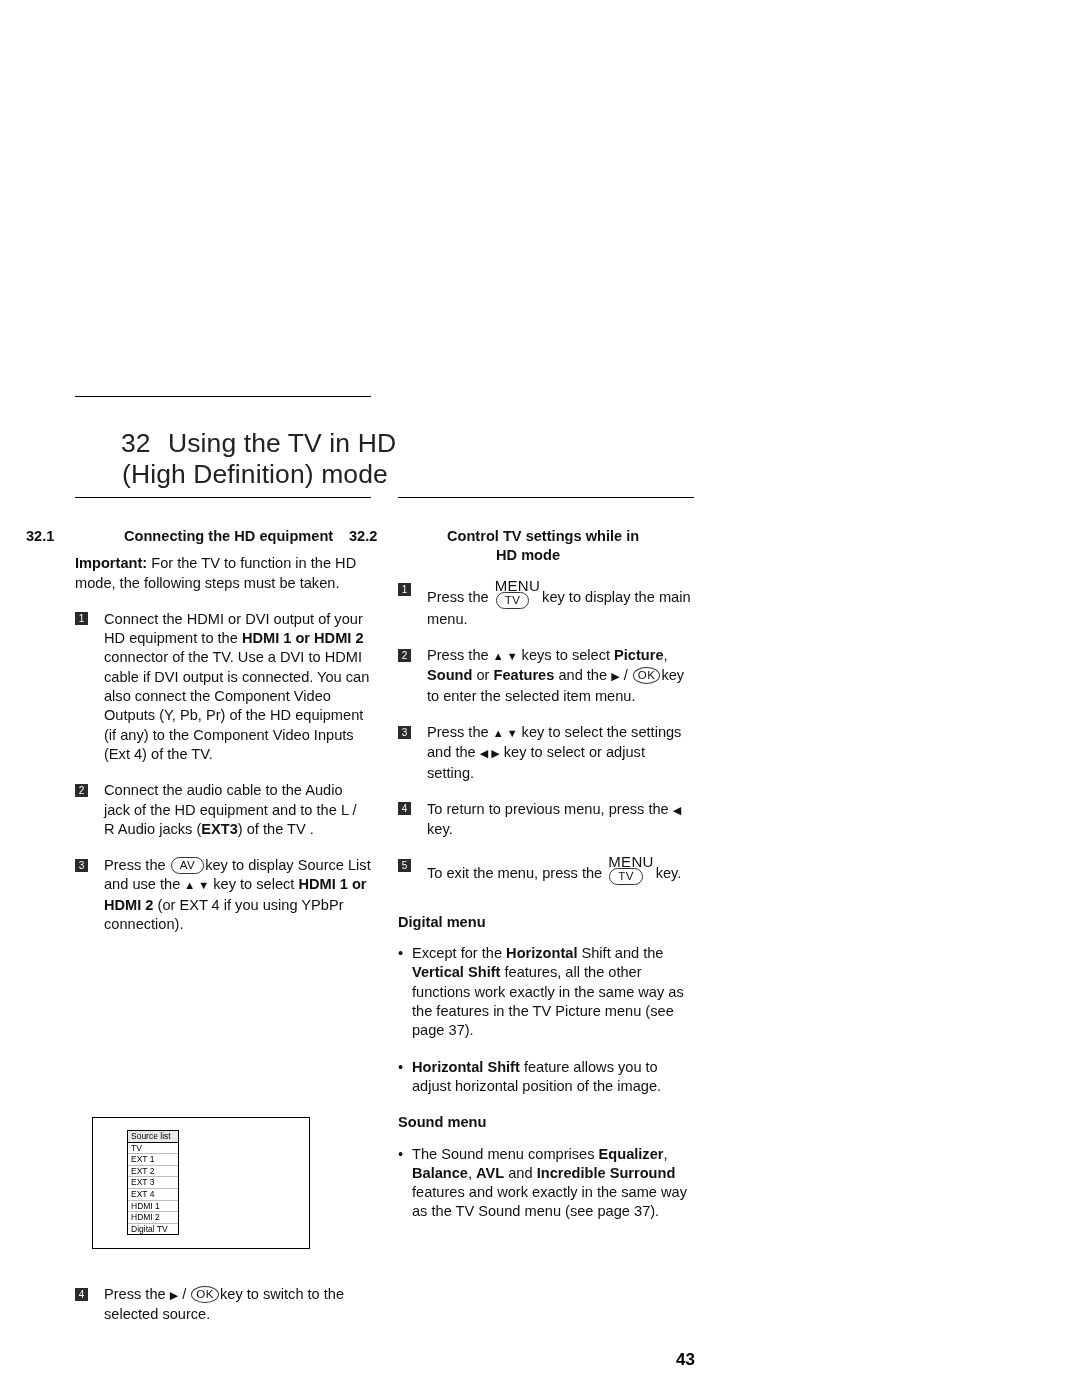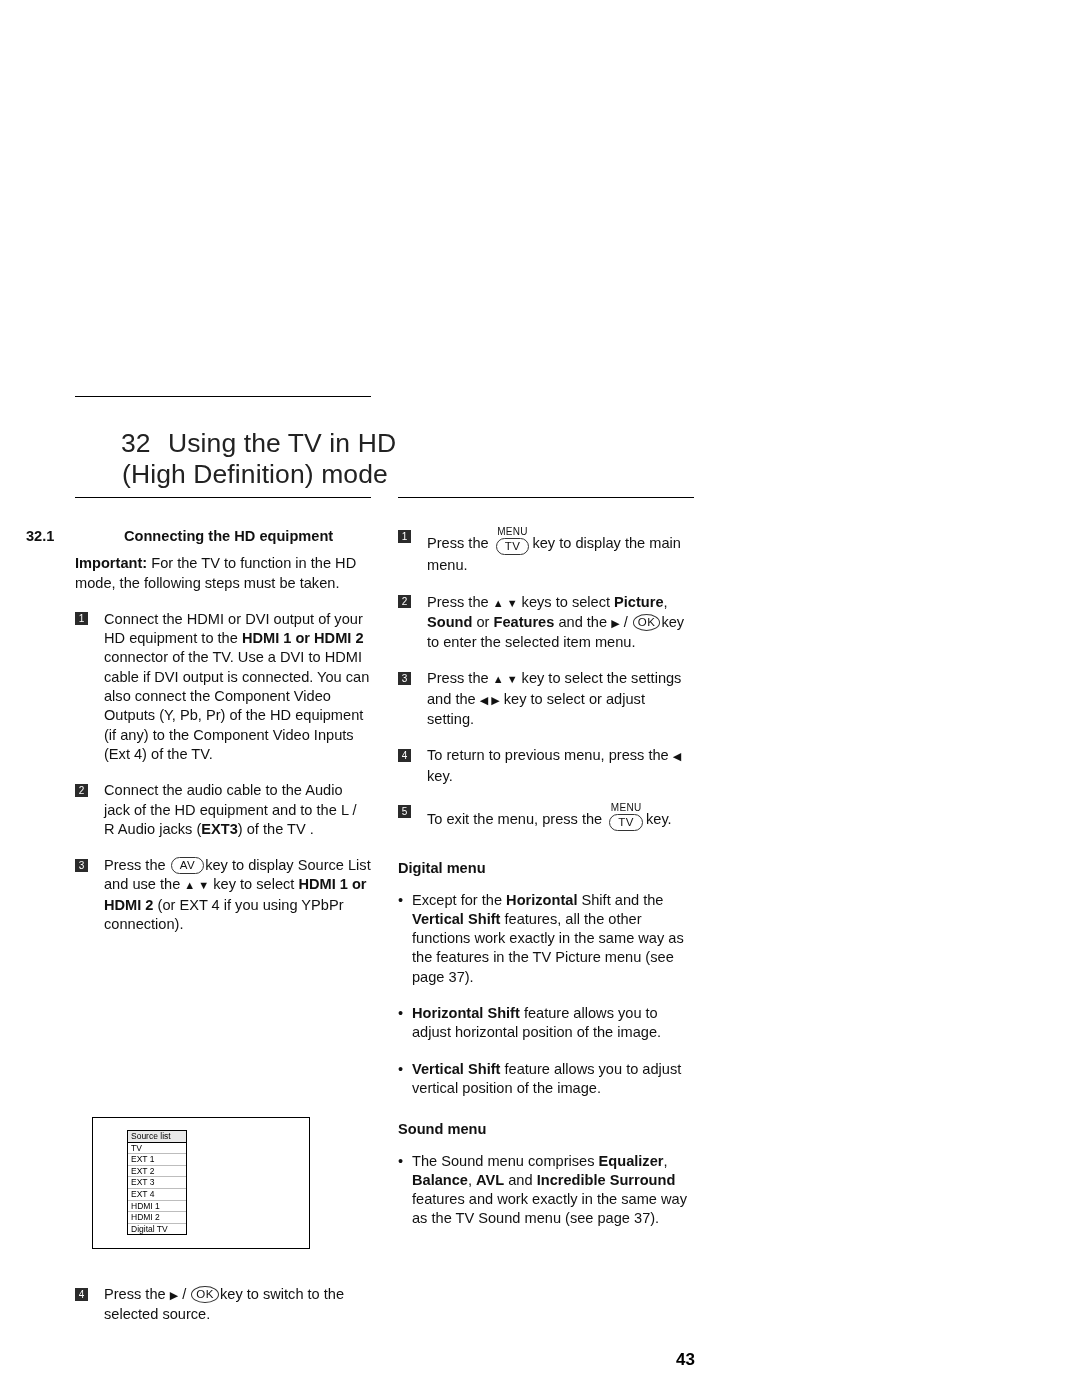--- a/index.html
+++ b/index.html
@@ -123,25 +123,25 @@
     margin: 0 1px;
     letter-spacing: 0.5px;
   }
   .keycap.round {
     border-radius: 50%;
     padding: 0 4px;
     min-width: 17px;
     text-align: left;
   }
   .menulabel {
-    font-size: 10px;
+    font-size: 15px;
     line-height: 9px;
     letter-spacing: 0.3px;
     display: block;
-    text-align: center;
+    text-align: right;
     margin-bottom: 1px;
   }
   .keywrap {
     display: inline-block;
     vertical-align: -3px;
     margin: 0 2px;
   }
   .arrow { font-size: 11px; }
 
   
@@ -157,21 +157,21 @@
   #tv-screen {
     position: absolute;
     left: 3px; top: 3px;
     width: 208px; height: 122px;
     background: #ffffff;
   }
   #source-list {
     position: absolute;
     left: 31px;
     top: 9px;
-    width: 60px;
+    width: 52px;
     font-size: 8.5px;
     line-height: 10.6px;
     color: #000;
   }
   #source-list .hdr {
     border: 1px solid #000;
     border-bottom: 1px solid #000;
     padding: 0 3px;
     background: #e9e9e9;
   }
@@ -256,20 +256,21 @@
 
   <div class="col" style="top:1285px; left:75px;">
     <div class="step">
       <span class="numbox">4</span>
       <span>Press the </span><span class="arrow">▶</span><span> / </span><span class="keycap round">OK</span><span>key to switch to the selected source.</span>
     </div>
   </div>
 
   <div class="col" id="col-right">
 
+    <h3 class="sec sec-hang" style="margin-bottom:15px;"><span class="sec-num">32.2</span><span>Control TV settings while in</span><br><span style="margin-left:49px; display:inline-block; text-indent:0;">HD mode</span></h3>
 
     <div class="step">
       <span class="numbox">1</span>
       <span>Press the </span><span class="keywrap"><span class="menulabel">MENU</span><span class="keycap">TV</span></span><span>key to display the main menu.</span>
     </div>
 
     <div class="step">
       <span class="numbox">2</span>
       <span>Press the </span><span class="arrow">▲ ▼</span><span> keys to select </span><b>Picture</b><span>, </span>
       <b>Sound</b><span> or </span><b>Features</b><span> and the </span><span class="arrow">▶</span><span> / </span><span class="keycap round">OK</span><span>key to enter the selected item menu.</span>
@@ -294,23 +295,20 @@
 
 
     <div class="bullet">
       <span>Except for the </span><b>Horizontal</b><span> Shift and the </span><b>Vertical Shift</b><span> features, all the other functions work exactly in the same way as the features in the TV Picture menu (see page 37).</span>
     </div>
 
     <div class="bullet">
       <b>Horizontal Shift</b><span> feature allows you to adjust horizontal position of the image.</span>
     </div>
 
-    <div class="bullet" style="margin-bottom:22px;">
-      <b>Vertical Shift</b><span> feature allows you to adjust vertical position of the image.</span>
-    </div>
 
     <h3 class="sec" style="margin-bottom:12px;">Sound menu</h3>
 
     <div class="bullet">
       <span>The Sound menu comprises </span><b>Equalizer</b><span>, </span><b>Balance</b><span>, </span><b>AVL</b><span> and </span><b>Incredible Surround</b><span> features and work exactly in the same way as the TV Sound menu (see page 37).</span>
     </div>
 
   </div>
 
   <div id="page-number">43</div>

